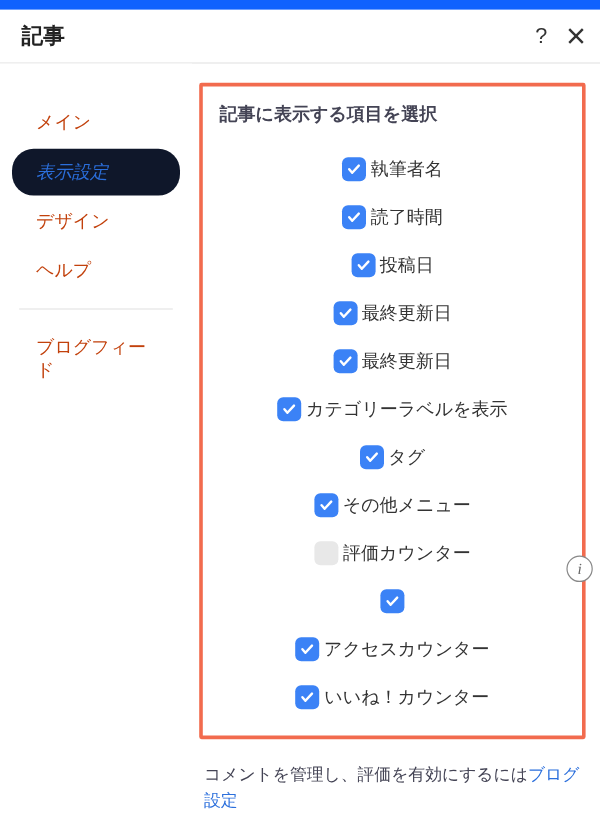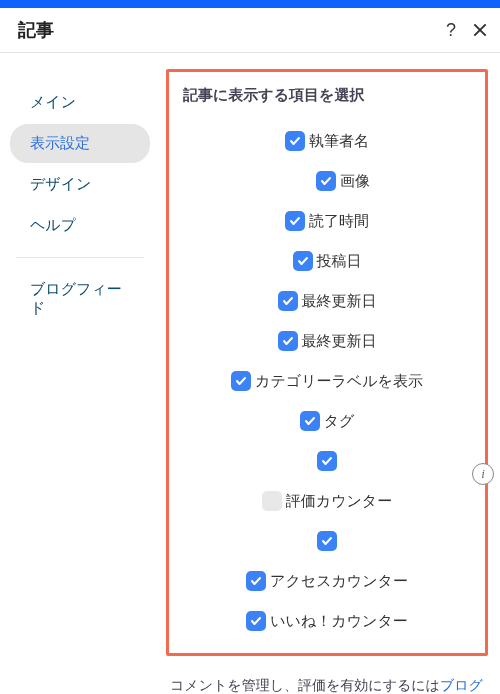--- a/index.html
+++ b/index.html
@@ -65,28 +65,29 @@
       height: calc(100% - 52px);
     }
     .sidebar {
       width: 160px;
       padding: 28px 0 0 0;
       background: #fff;
     }
     .sidebar-item {
       padding: 10px 20px;
       font-size: 15px;
-      color: #0c4a6e;
+      color: #c2410c;
       cursor: pointer;
       border-radius: 18px;
       margin: 2px 10px;
     }
     .sidebar-item.active {
-      background: #e5e5e5;
+      background: #0f172a;
       color: #2b6fdc;
+      font-style: italic;
     }
     .sidebar-divider {
       height: 1px;
       background: #e5e5e5;
       margin: 12px 16px;
     }
     .main {
       flex: 1;
       padding: 16px 12px 0 6px;
       position: relative;
@@ -192,28 +193,20 @@
       <div class="section-title">記事に表示する項目を選択</div>
       <div id="options-container">
           <div class="option-row">
             <div class="checkbox">
               <svg viewBox="0 0 24 24" fill="none" stroke="white" stroke-width="4" stroke-linecap="round" stroke-linejoin="round">
                 <polyline points="4 12 9 18 20 6"></polyline>
               </svg>
             </div>
             <div class="option-label">執筆者名</div>
           </div>
-          <div class="option-row nested">
-            <div class="checkbox">
-              <svg viewBox="0 0 24 24" fill="none" stroke="white" stroke-width="4" stroke-linecap="round" stroke-linejoin="round">
-                <polyline points="4 12 9 18 20 6"></polyline>
-              </svg>
-            </div>
-            <div class="option-label">画像</div>
-          </div>
           <div class="option-row">
             <div class="checkbox">
               <svg viewBox="0 0 24 24" fill="none" stroke="white" stroke-width="4" stroke-linecap="round" stroke-linejoin="round">
                 <polyline points="4 12 9 18 20 6"></polyline>
               </svg>
             </div>
             <div class="option-label">読了時間</div>
           </div>
           <div class="option-row">
             <div class="checkbox">
@@ -254,20 +247,21 @@
               </svg>
             </div>
             <div class="option-label">タグ</div>
           </div>
           <div class="option-row">
             <div class="checkbox">
               <svg viewBox="0 0 24 24" fill="none" stroke="white" stroke-width="4" stroke-linecap="round" stroke-linejoin="round">
                 <polyline points="4 12 9 18 20 6"></polyline>
               </svg>
             </div>
+            <div class="option-label">その他メニュー</div>
           </div>
           <div class="option-row">
             <div class="checkbox unchecked"></div>
             <div class="option-label">評価カウンター</div>
           </div>
           <div class="option-row">
             <div class="checkbox">
               <svg viewBox="0 0 24 24" fill="none" stroke="white" stroke-width="4" stroke-linecap="round" stroke-linejoin="round">
                 <polyline points="4 12 9 18 20 6"></polyline>
               </svg>

